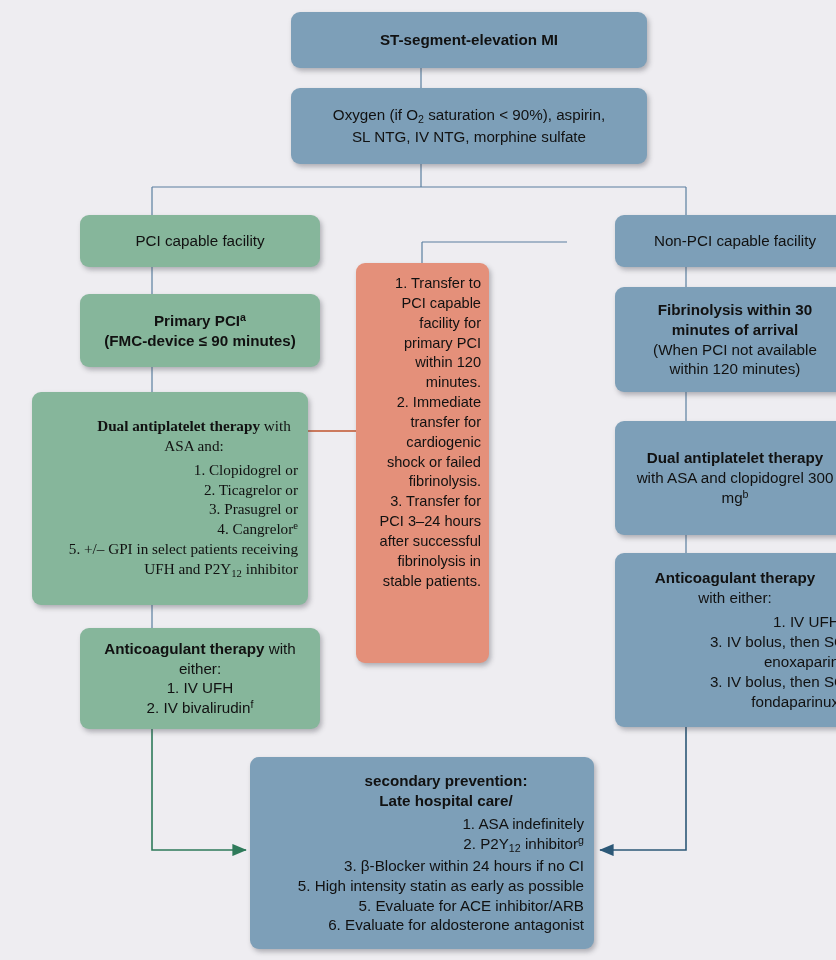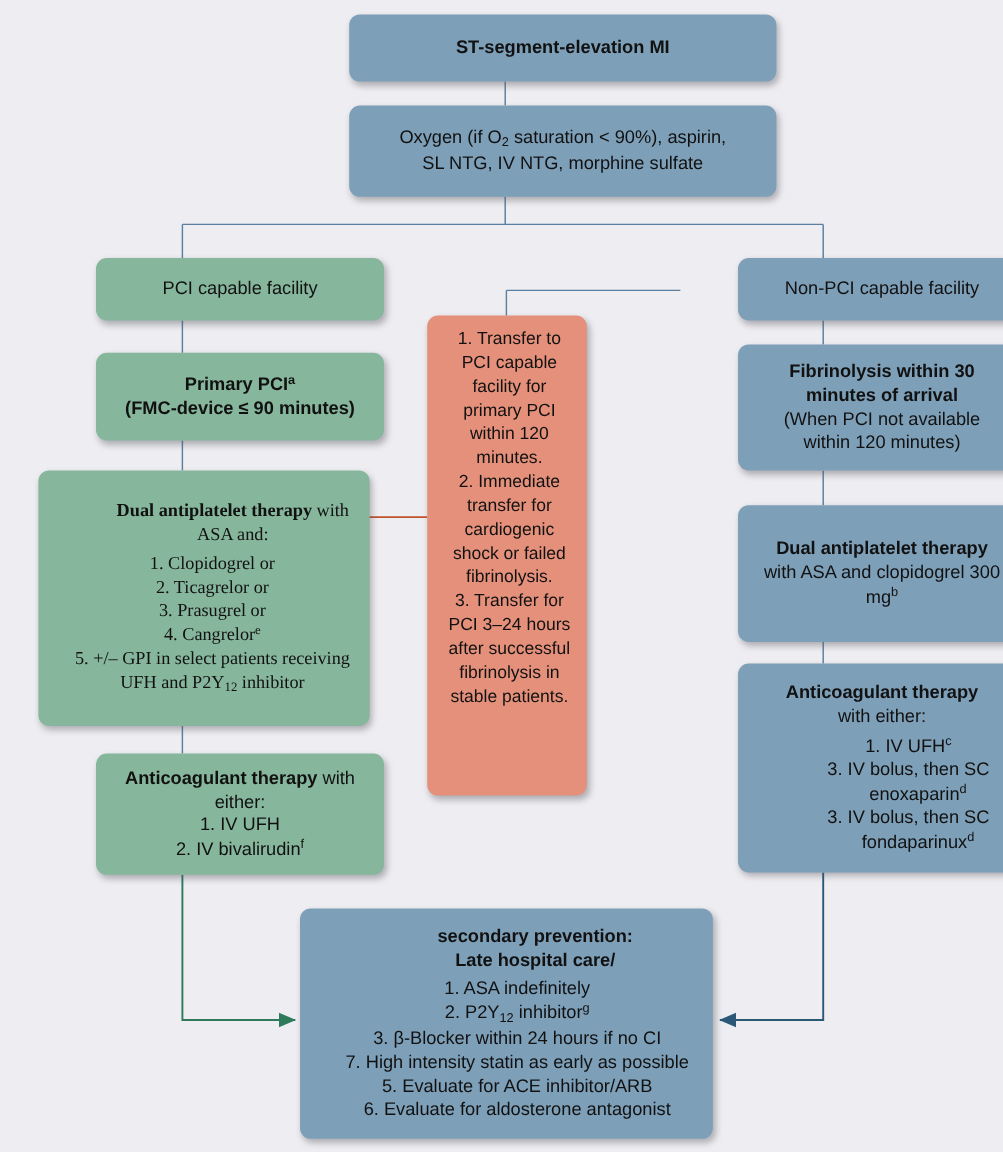--- a/index.html
+++ b/index.html
@@ -25,21 +25,21 @@
     box-shadow:2px 3px 5px rgba(80,80,90,.40);
     font-size:15.2px;
     line-height:1.30;
     z-index:3;
   }
   .blue{background:#7d9fb8;}
   .green{background:#86b69b;}
   .orange{background:#e4907a;}
 
   .ctr{text-align:center;margin-left:48px;}
-  .lft{text-align:center;}
+  .lft{text-align:right;}
   .b{font-weight:bold;}
   sub{font-size:.70em;vertical-align:-.28em;}
   sup{font-size:.70em;vertical-align:.50em;}
 
   .ol{margin:0;padding:0;list-style:none;}
   .ol li{white-space:normal;}
 
   .hang{padding-left:16px;text-indent:-16px;}
 
   
@@ -172,19 +172,19 @@
     <div>3. Transfer for PCI 3–24 hours after successful fibrinolysis in stable patients.</div>
   </div>
 
   <div class="node blue" id="n-late">
     <div class="ctr b">secondary prevention:</div>
     <div class="ctr b">Late hospital care/</div>
     <ul class="ol lft" style="margin-top:4px;margin-left:18px;">
       <li class="hang">1. ASA indefinitely</li>
       <li class="hang"><span>2. P2Y</span><sub>12</sub><span> inhibitor</span><sup>g</sup></li>
       <li class="hang">3. β-Blocker within 24 hours if no CI</li>
-      <li class="hang">7. High intensity statin as early as possible</li>
+      <li class="hang">5. High intensity statin as early as possible</li>
       <li class="hang">5. Evaluate for ACE inhibitor/ARB</li>
       <li class="hang">6. Evaluate for aldosterone antagonist</li>
     </ul>
   </div>
 
 </div>
 
 </body></html>

